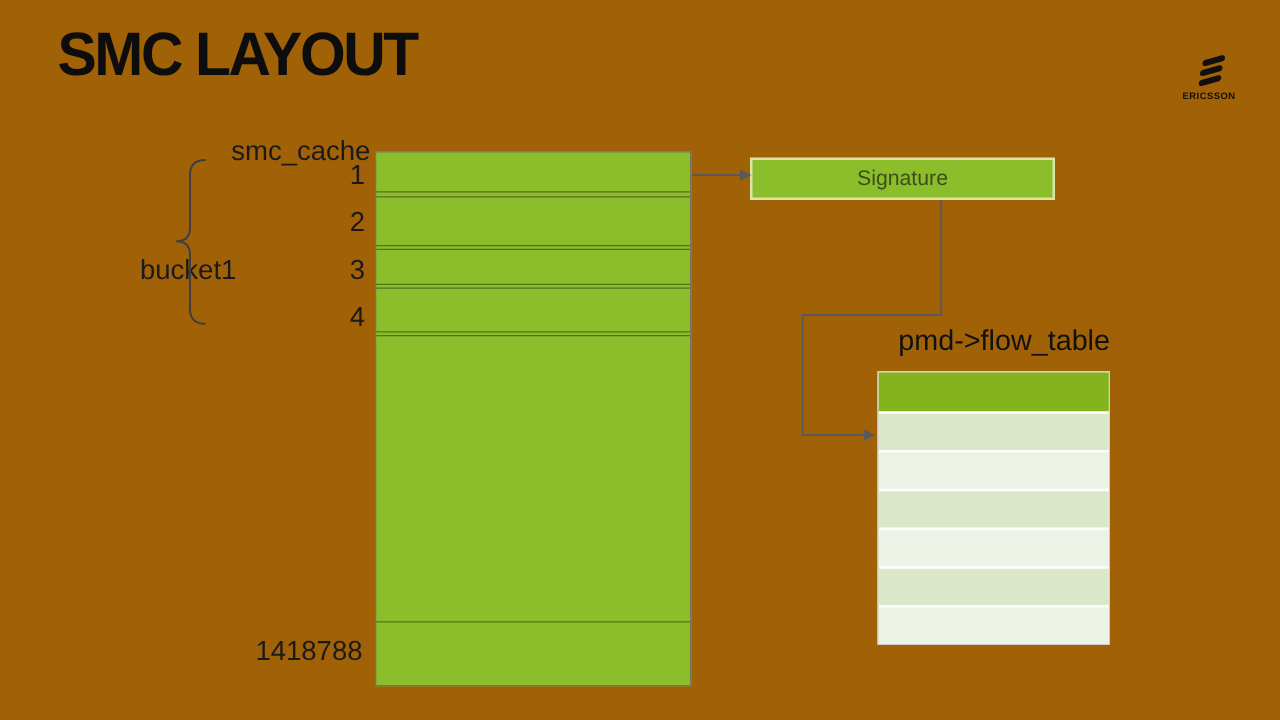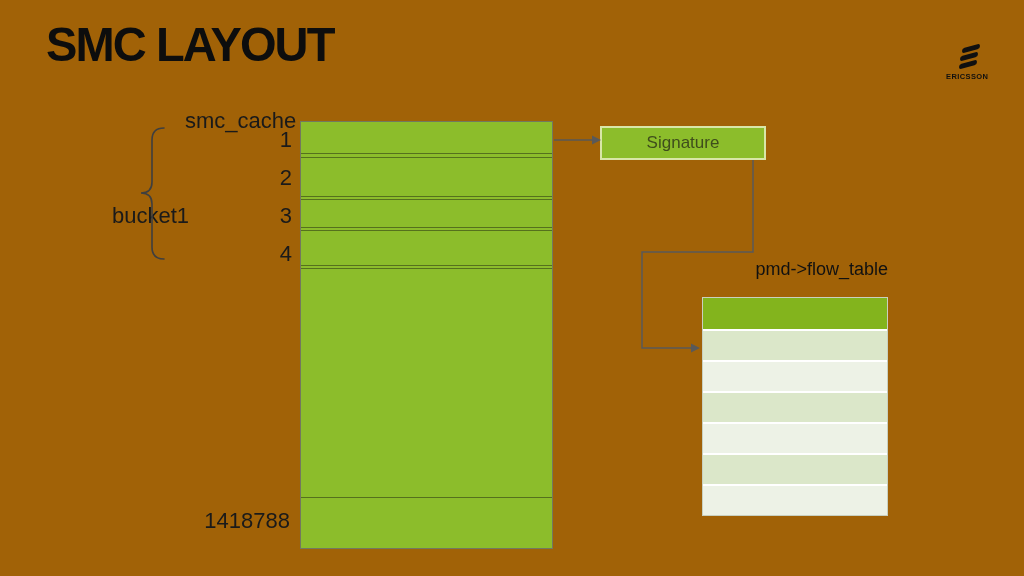--- a/index.html
+++ b/index.html
@@ -42,29 +42,29 @@
   .rn1{top:127px;} .rn2{top:165px;} .rn3{top:203px;} .rn4{top:241px;}
   .last-index{left:160px;top:508px;width:130px;text-align:right;}
   
   .cache-rect{
     left:300px;top:121px;width:253px;height:428px;
     background:var(--cache-green);border:1px solid #73785f;
   }
   .sep{position:absolute;left:0;right:0;height:1px;background:var(--separator-green);}
   
   .sig-box{
-    left:600px;top:126px;width:166px;height:34px;
+    left:600px;top:126px;width:244px;height:34px;
     background:var(--pale-border);padding:2px;display:flex;gap:2px;
   }
   .sig-cell{
     flex:1;background:var(--cache-green);display:flex;align-items:center;justify-content:center;
     font-size:17px;color:var(--cell-text);white-space:nowrap;
   }
   
-  .flow-label{left:700px;top:259px;width:188px;text-align:right;font-size:18px;color:#111;white-space:nowrap;}
+  .flow-label{left:700px;top:259px;width:188px;text-align:right;font-size:23px;color:#111;white-space:nowrap;}
   .flow-table{left:702px;top:297px;width:186px;border:1px solid #c9d0c0;background:#fff;}
   .ft-header{height:31px;background:var(--header-green);margin-bottom:2px;}
   .ft-row{height:29px;margin-bottom:2px;}
   .ft-row:last-child{margin-bottom:0;}
   .sage{background:var(--row-sage);}
   .pale{background:var(--row-pale);}
   
   .overlay{left:0;top:0;width:1024px;height:576px;pointer-events:none;}
 </style>
 </head>

